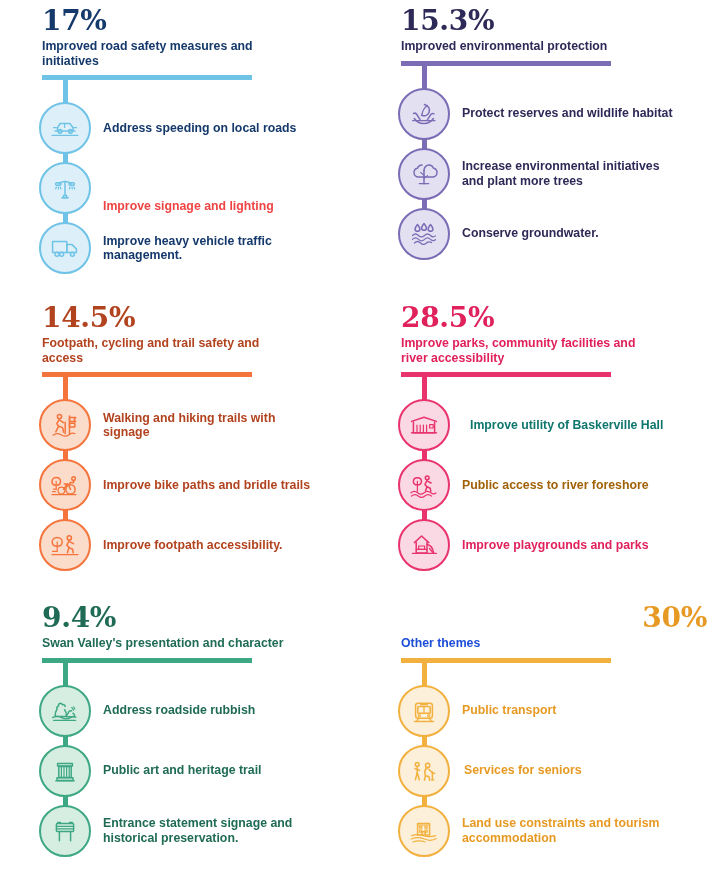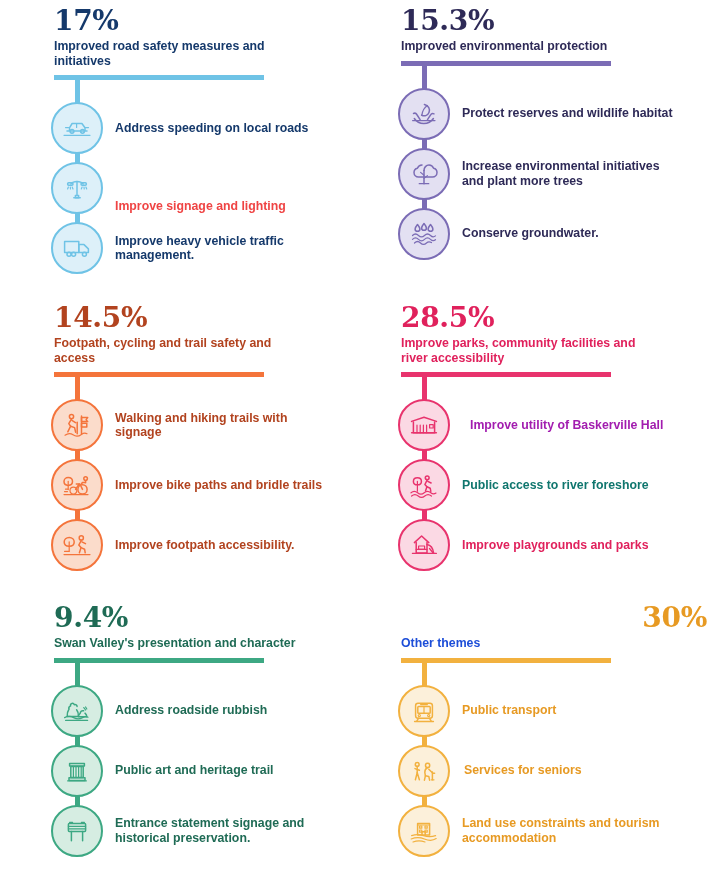--- a/index.html
+++ b/index.html
@@ -17,21 +17,21 @@
   .infographic {
     position: relative;
     width: 709px;
     height: 874px;
     background: #ffffff;
   }
   .panel {
     position: absolute;
     width: 312px;
   }
-  .panel-col-left  { left: 48px; }
+  .panel-col-left  { left: 36px; }
   .panel-col-right { left: 395px; }
   .panel-row-1 { top: 6px; }
   .panel-row-2 { top: 303px; }
   .panel-row-3 { top: 603px; }
 
   .pct {
     font-family: "DejaVu Serif", "Liberation Serif", serif;
     font-weight: 700;
     font-size: 28px;
     line-height: 30px;
@@ -266,36 +266,36 @@
         <div class="item">
           <div class="badge" style="background: rgb(251, 217, 228); border-color: rgb(232, 51, 109);">
             <svg width="34" height="34" viewBox="0 0 34 34" aria-hidden="true">
               <path fill="none" stroke="#E8336D" stroke-width="1.5" stroke-linecap="round" stroke-linejoin="round" d="M4.6 13.4L17 9.2l12.4 4.2"></path>
               <path fill="none" stroke="#E8336D" stroke-width="1.5" stroke-linecap="round" stroke-linejoin="round" d="M6.4 13.9v10.8h21.2V13.9"></path>
               <path fill="none" stroke="#E8336D" stroke-width="1.5" stroke-linecap="round" stroke-linejoin="round" d="M4.6 24.7h24.8"></path>
               <path fill="none" stroke="#E8336D" stroke-width="1.2" stroke-linecap="round" stroke-linejoin="round" d="M10 17.2v7.5M13.2 17.2v7.5M16.4 17.2v7.5M19.6 17.2v7.5"></path>
               <rect x="22.6" y="16.6" width="3.6" height="3.4" fill="none" stroke="#E8336D" stroke-width="1.2" stroke-linecap="round" stroke-linejoin="round"></rect>
             </svg>
           </div>
-          <div class="item-label" style="color: #a21caf; margin-left: 20px;">Improve utility of Baskerville Hall</div>
+          <div class="item-label" style="color: #0f766e; margin-left: 20px;">Improve utility of Baskerville Hall</div>
         </div>
         <div class="item">
           <div class="badge" style="background: rgb(251, 217, 228); border-color: rgb(232, 51, 109);">
             <svg width="34" height="34" viewBox="0 0 34 34" aria-hidden="true">
               <circle cx="20.2" cy="9.8" r="1.9" fill="none" stroke="#E8336D" stroke-width="1.5" stroke-linecap="round" stroke-linejoin="round"></circle>
               <path fill="none" stroke="#E8336D" stroke-width="1.5" stroke-linecap="round" stroke-linejoin="round" d="M20.1 12.2l-2.2 4.3 2 2.3-1.4 4.2"></path>
               <path fill="none" stroke="#E8336D" stroke-width="1.5" stroke-linecap="round" stroke-linejoin="round" d="M19.9 18.8l3.3 1.4.6 3.2"></path>
               <path fill="none" stroke="#E8336D" stroke-width="1.5" stroke-linecap="round" stroke-linejoin="round" d="M20.8 13.4l3.3 1.6"></path>
               <path fill="none" stroke="#E8336D" stroke-width="1.5" stroke-linecap="round" stroke-linejoin="round" d="M10.4 9.8c2.4 0 4 1.6 4 3.6s-1.6 3.4-4 3.4-4-1.4-4-3.4 1.6-3.6 4-3.6z"></path>
               <path fill="none" stroke="#E8336D" stroke-width="1.2" stroke-linecap="round" stroke-linejoin="round" d="M10.4 13.4v9.8"></path>
               <path fill="none" stroke="#E8336D" stroke-width="1.2" stroke-linecap="round" stroke-linejoin="round" d="M4 24.8c2.2-1.8 4.4-1.8 6.6 0s4.4 1.8 6.6 0 4.4-1.8 6.6 0 3.6 1.4 5.2.3"></path>
               <path fill="none" stroke="#E8336D" stroke-width="1.2" stroke-linecap="round" stroke-linejoin="round" d="M4.6 28c2.2-1.8 4.4-1.8 6.6 0s4.4 1.8 6.6 0 4.4-1.8 6.6 0"></path>
             </svg>
           </div>
-          <div class="item-label" style="color: #0f766e;">Public access to river foreshore</div>
+          <div class="item-label" style="color: #a16207;">Public access to river foreshore</div>
         </div>
         <div class="item">
           <div class="badge" style="background: rgb(251, 217, 228); border-color: rgb(232, 51, 109);">
             <svg width="34" height="34" viewBox="0 0 34 34" aria-hidden="true">
               <path fill="none" stroke="#E8336D" stroke-width="1.5" stroke-linecap="round" stroke-linejoin="round" d="M7.4 14.6L14.6 8l7.2 6.6"></path>
               <path fill="none" stroke="#E8336D" stroke-width="1.5" stroke-linecap="round" stroke-linejoin="round" d="M9.2 14.4v10.6h10.8V14.4"></path>
               <path fill="none" stroke="#E8336D" stroke-width="1.2" stroke-linecap="round" stroke-linejoin="round" d="M11.6 18h6v3.4h-6z"></path>
               <path fill="none" stroke="#E8336D" stroke-width="1.5" stroke-linecap="round" stroke-linejoin="round" d="M20 16.6c3.6.7 6 3.6 6.6 8.4"></path>
               <path fill="none" stroke="#E8336D" stroke-width="1.5" stroke-linecap="round" stroke-linejoin="round" d="M22.6 20.6l3.6 4.4"></path>
               <path fill="none" stroke="#E8336D" stroke-width="1.2" stroke-linecap="round" stroke-linejoin="round" d="M5.4 25.4h24"></path>

